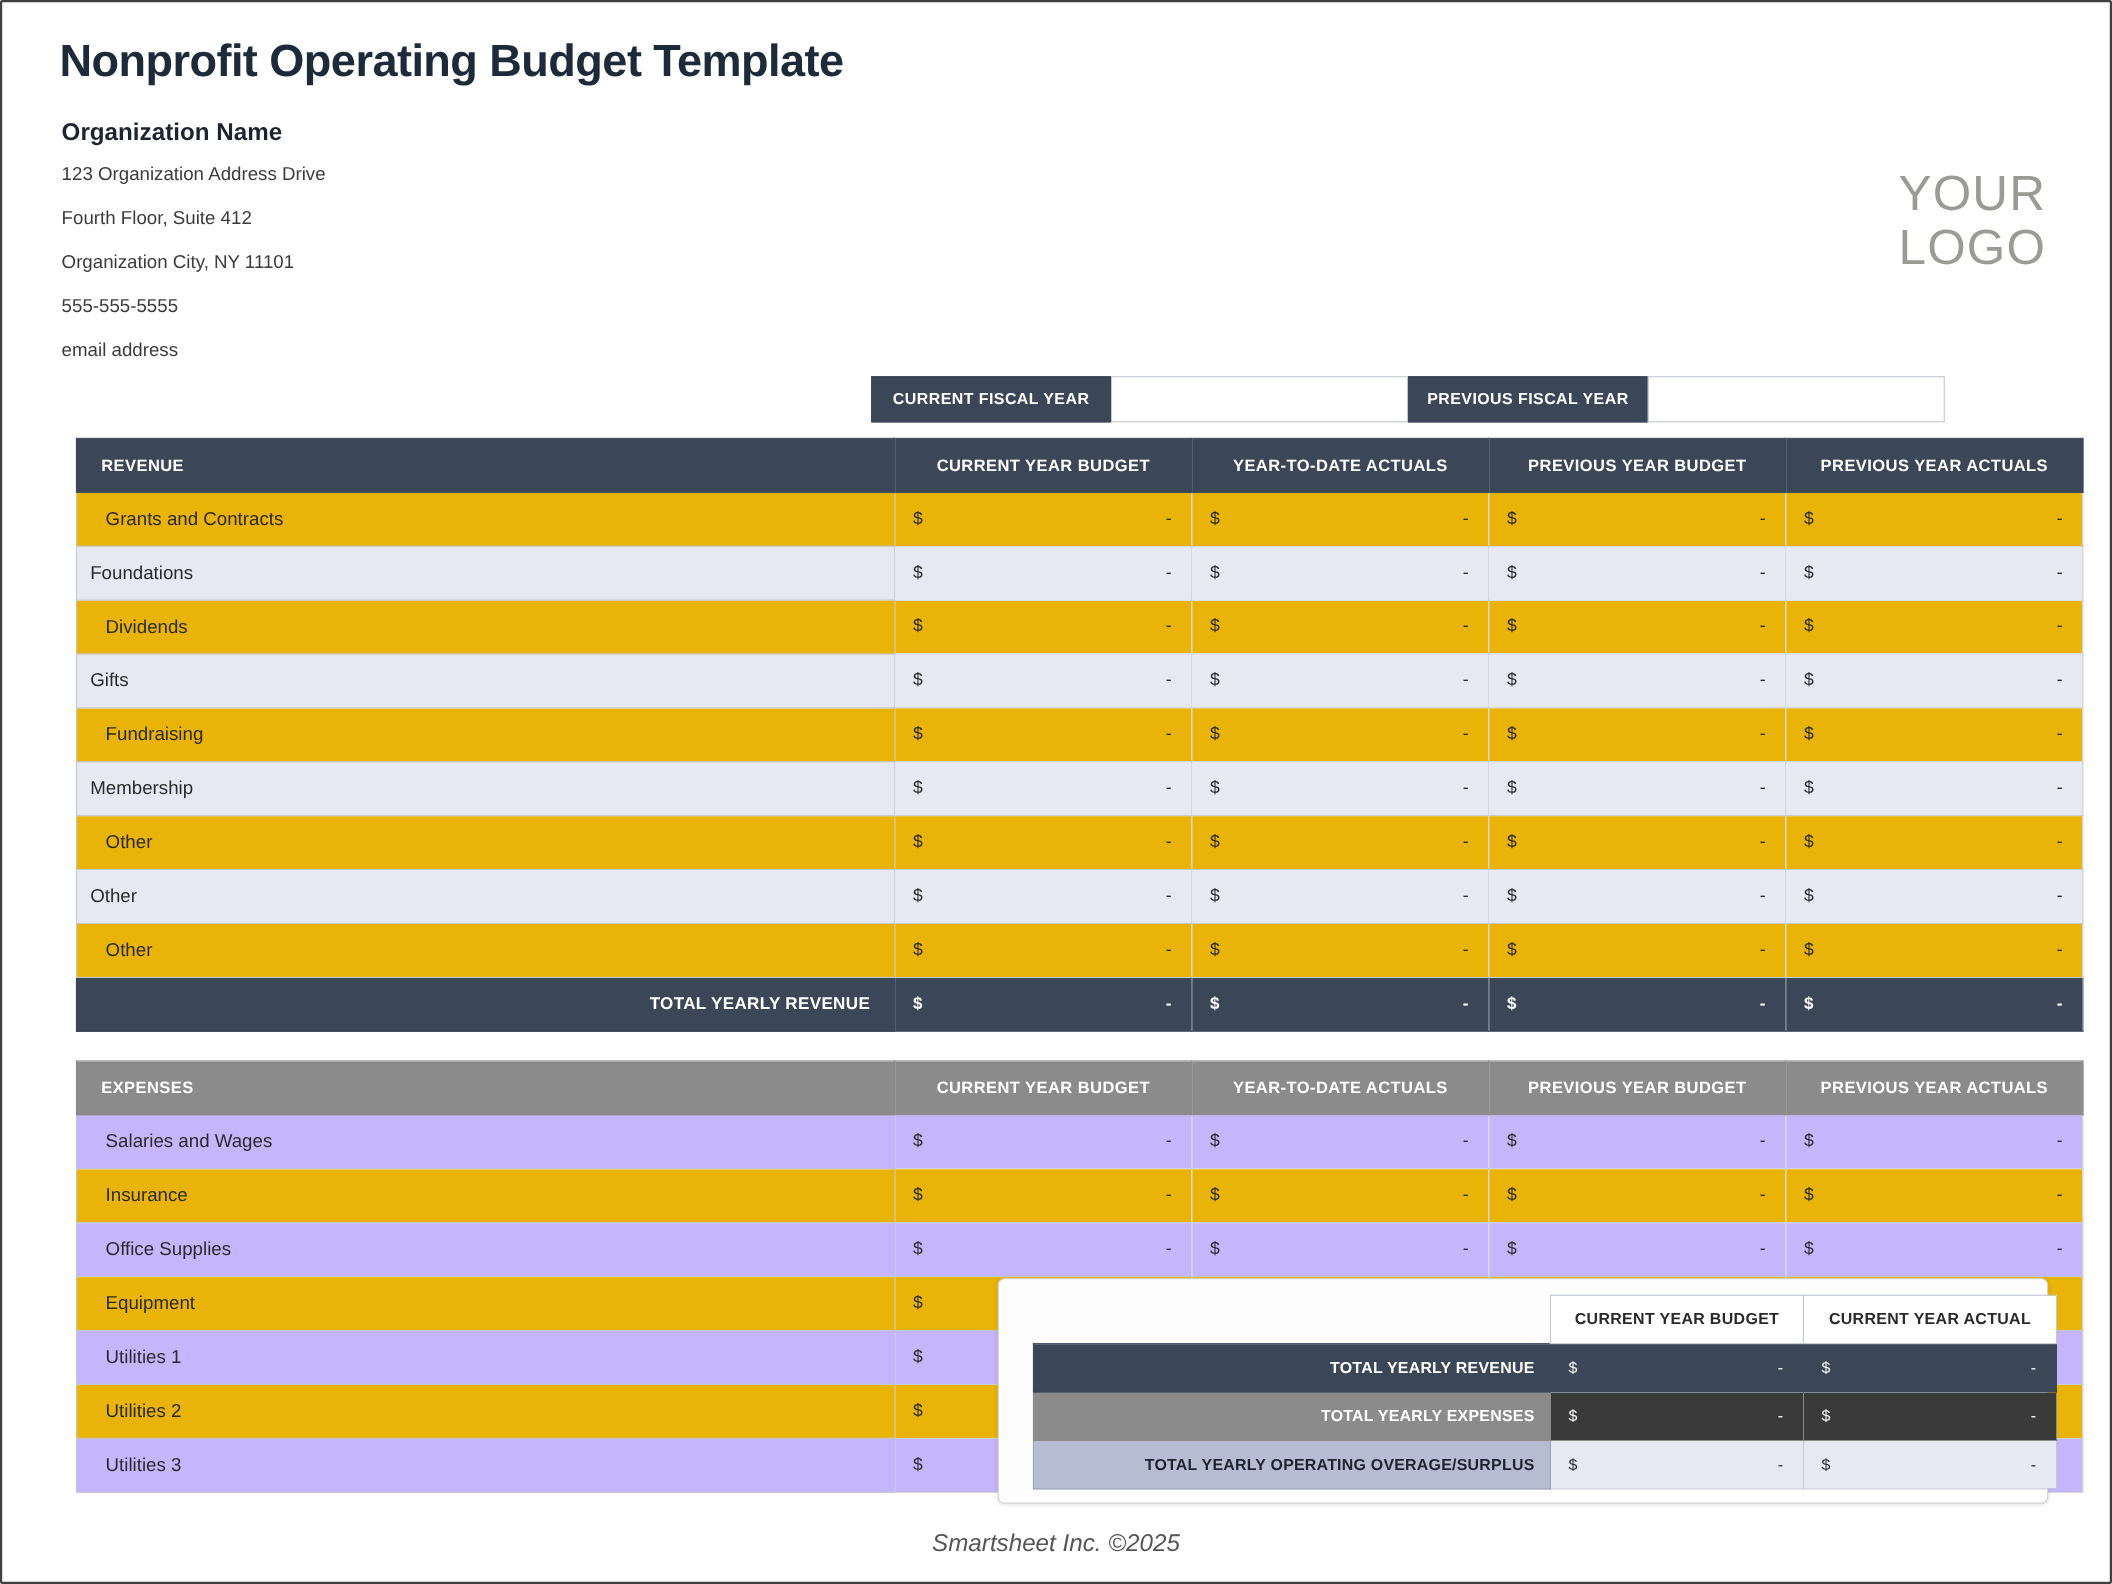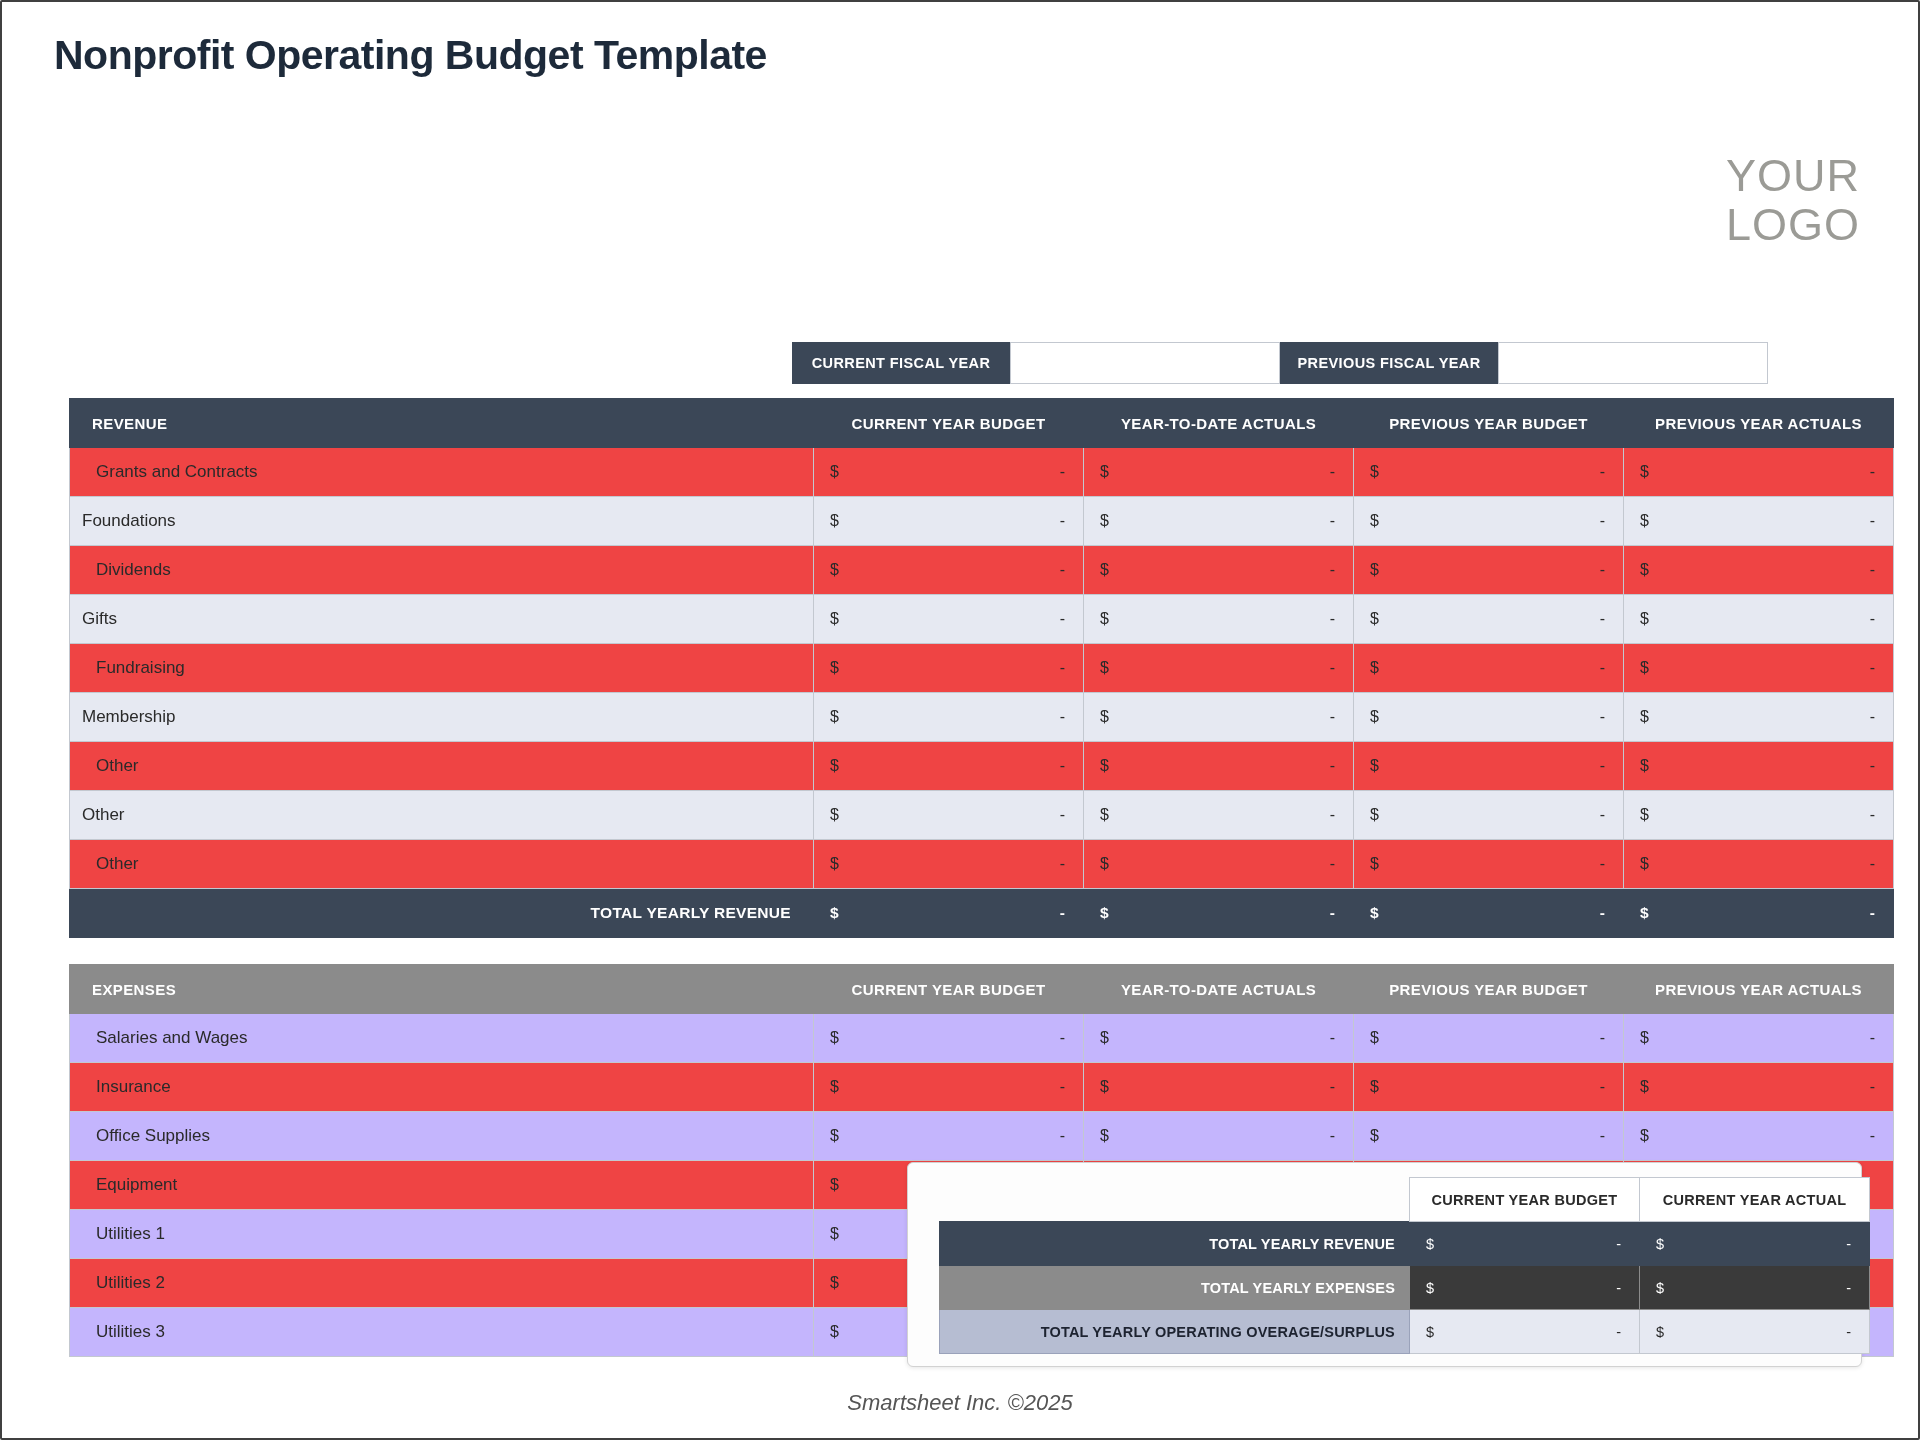--- a/index.html
+++ b/index.html
@@ -117,21 +117,21 @@
   }
   .money {
     position: relative;
     padding: 0 16px;
     color: #2a2a2a;
   }
   .money .sym { position: absolute; left: 16px; top: 50%; transform: translateY(-50%); }
   .money .dash { position: absolute; right: 18px; top: 50%; transform: translateY(-50%); }
 
   tr.alt td { background: #e6e9f2; padding-left: 12px; }
-  tr.plain td { background: #ef4444; }
+  tr.plain td { background: #eab308; }
   tr.alt-exp td { background: #c4b5fd; }
 
   tr.total-rev td {
     background: #3b4757;
     color: #ffffff;
     border: 1px solid #3b4757;
     font-weight: bold;
     font-size: 15.5px;
   }
   tr.total-rev td.row-label {
@@ -191,20 +191,28 @@
     color: #555;
   }
 </style>
 </head>
 <body>
 
 <div class="page">
   <div class="inner">
     <div class="title">Nonprofit Operating Budget Template</div>
 
+    <div class="org-block">
+      <div class="org-name">Organization Name</div>
+      <div class="org-line">123 Organization Address Drive</div>
+      <div class="org-line">Fourth Floor, Suite 412</div>
+      <div class="org-line">Organization City, NY  11101</div>
+      <div class="org-line">555-555-5555</div>
+      <div class="org-line">email address</div>
+    </div>
   </div>
 
   <div class="logo">
     <div>YOUR</div>
     <div>LOGO</div>
   </div>
 
   <div class="fiscal-strip">
     <div class="fy-label">CURRENT FISCAL YEAR</div>
     <div class="fy-input"></div>

